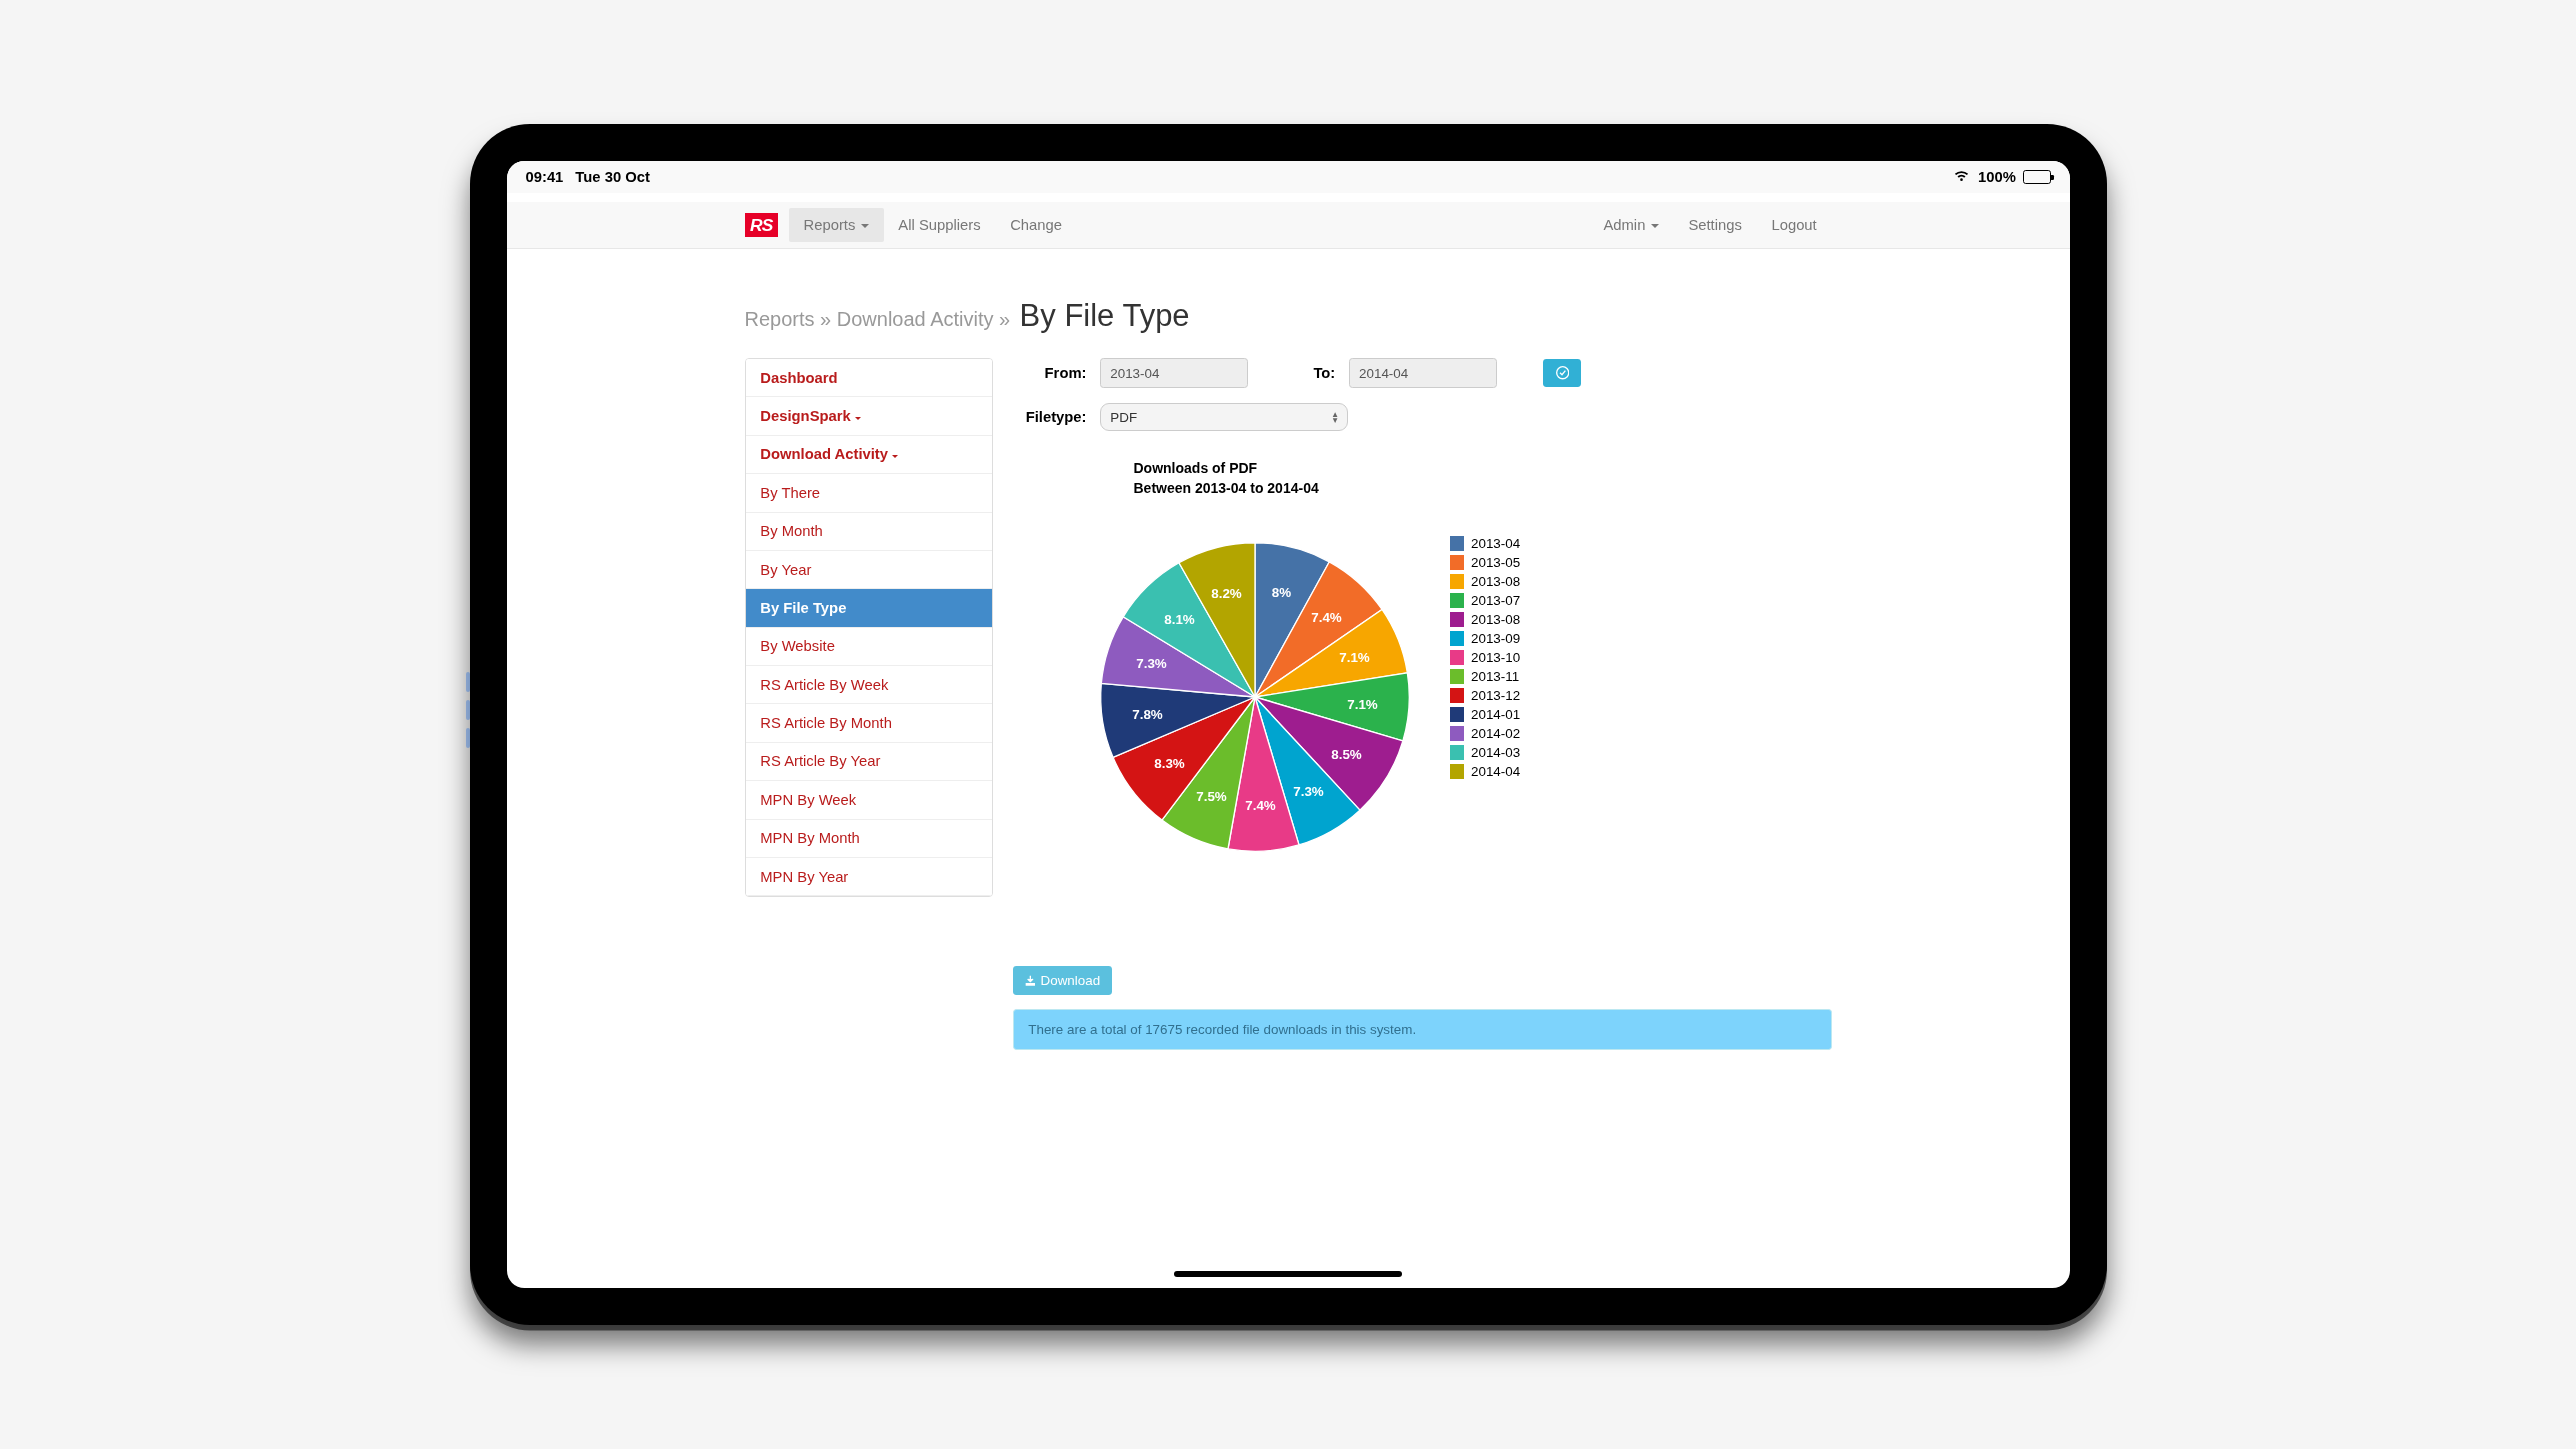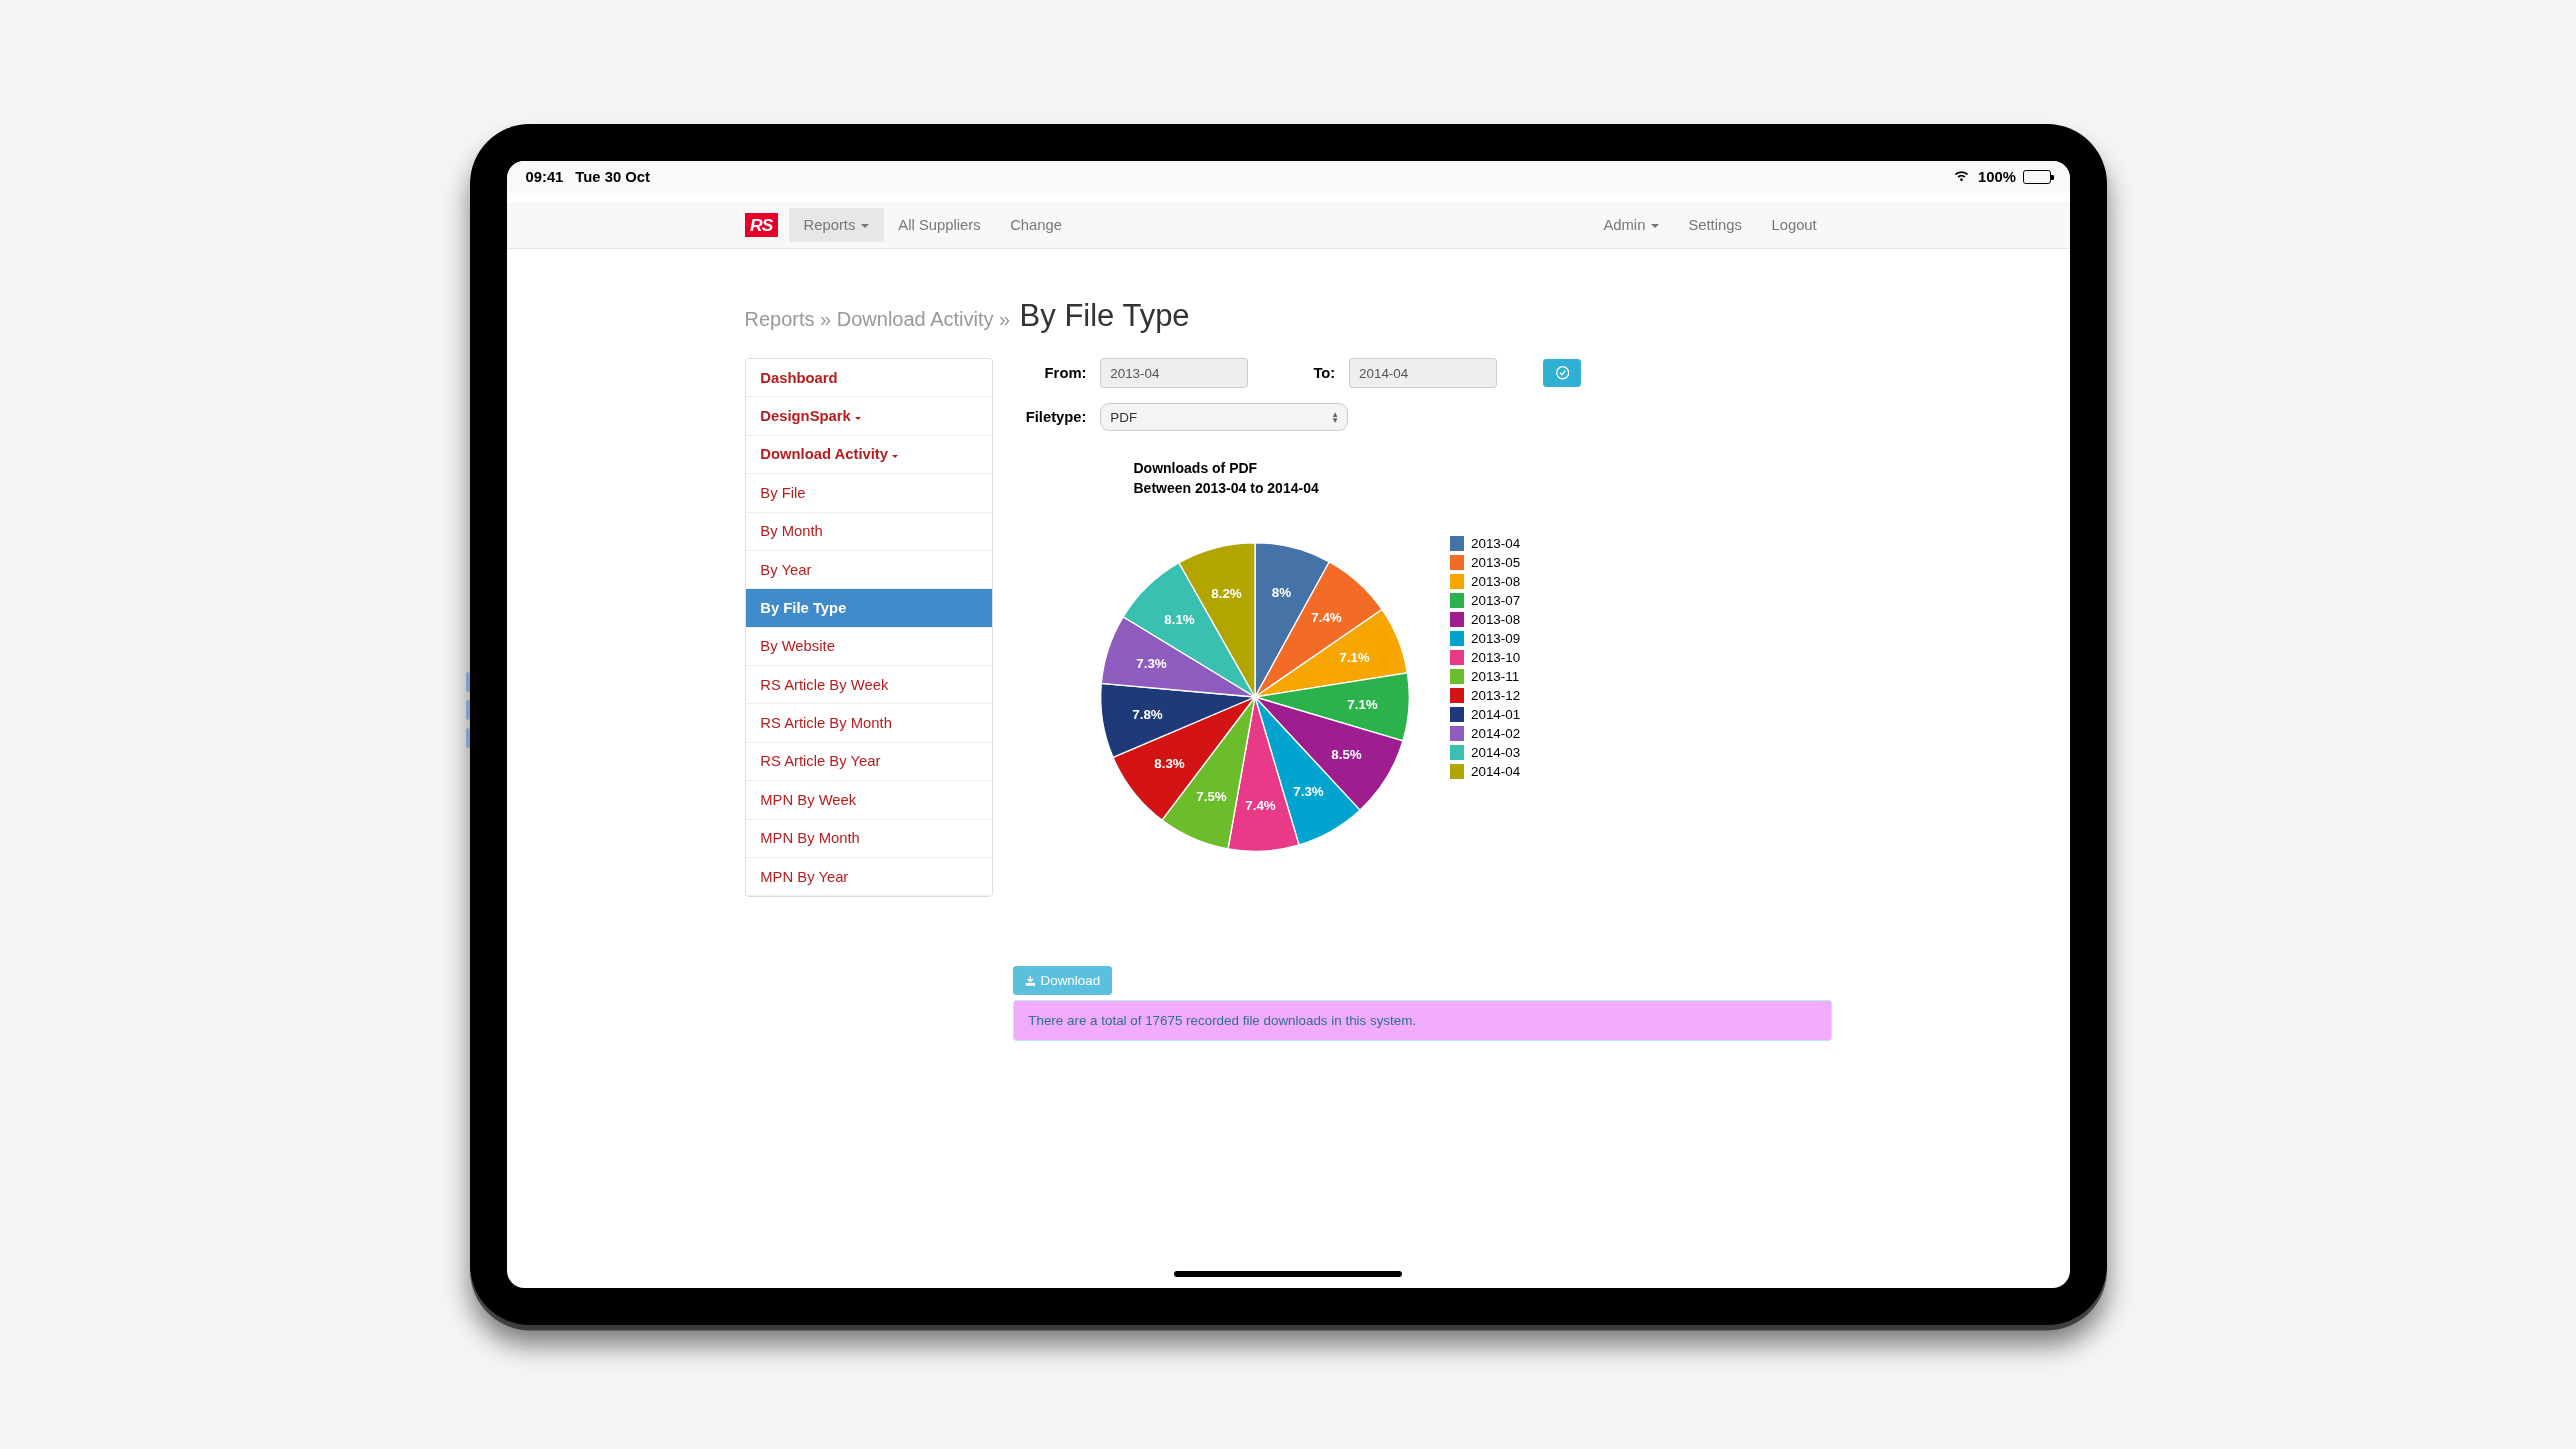--- a/index.html
+++ b/index.html
@@ -116,21 +116,21 @@
   .pielabel { position: absolute; color: #fff; font-weight: 700; font-size: 13.4px; transform: translate(-50%,-50%); pointer-events:none; }
   .legend { font-size: 13.4px; }
   .legend-item { display:flex; align-items:center; gap: 6.7px; margin-bottom: 4px; }
   .swatch { width: 14.8px; height: 14.8px; }
   .dlbtn {
     background: #5bc0de; color: #fff; border-radius: 3.4px;
     padding: 6.7px 12px; font-size: 13.4px; display: inline-flex; gap: 5.4px; align-items:center; cursor: pointer;
     margin-top: 81px;
   }
   .info {
-    margin-top: 5px; background: #f0abfc; border: 0.7px solid #bce8f1; color: #31708f;
+    margin-top: 14px; background: #7dd3fc; border: 0.7px solid #bce8f1; color: #31708f;
     border-radius: 3.4px; padding: 12px 14.8px; font-size: 13.4px;
   }
   .homebar { position:absolute; bottom: 48px; left:50%; transform:translateX(-50%); width: 228px; height: 6px; background:#000; border-radius: 6.7px; }
   .side-indicator { position:absolute; left: -4px; top: 48%; width: 4px; height: 20px; background: #2a6fd6; border-radius: 2px; box-shadow: 0 28px 0 #2a6fd6, 0 -28px 0 #2a6fd6; opacity:.4;}
 </style>
 </head>
 <body>
 
 <div class="tablet">
   <div class="side-indicator"></div>
@@ -171,21 +171,21 @@
           <span class="crumb"><span>Reports</span> » <span>Download Activity</span> »</span>
           <span class="ptitle">By File Type</span>
         </div>
 
         <div class="cols">
           <div class="sidebar">
             <div class="sidebar-item bold">Dashboard</div>
             <div class="sidebar-item bold mini-caret">DesignSpark</div>
             <div class="sidebar-item bold mini-caret">Download Activity</div>
             <div id="side-sub">
-                <div class="sidebar-item">By File</div>
+                <div class="sidebar-item">By There</div>
                 <div class="sidebar-item">By Month</div>
                 <div class="sidebar-item">By Year</div>
                 <div class="sidebar-item active">By File Type</div>
                 <div class="sidebar-item">By Website</div>
                 <div class="sidebar-item">RS Article By Week</div>
                 <div class="sidebar-item">RS Article By Month</div>
                 <div class="sidebar-item">RS Article By Year</div>
                 <div class="sidebar-item">MPN By Week</div>
                 <div class="sidebar-item">MPN By Month</div>
                 <div class="sidebar-item">MPN By Year</div>

